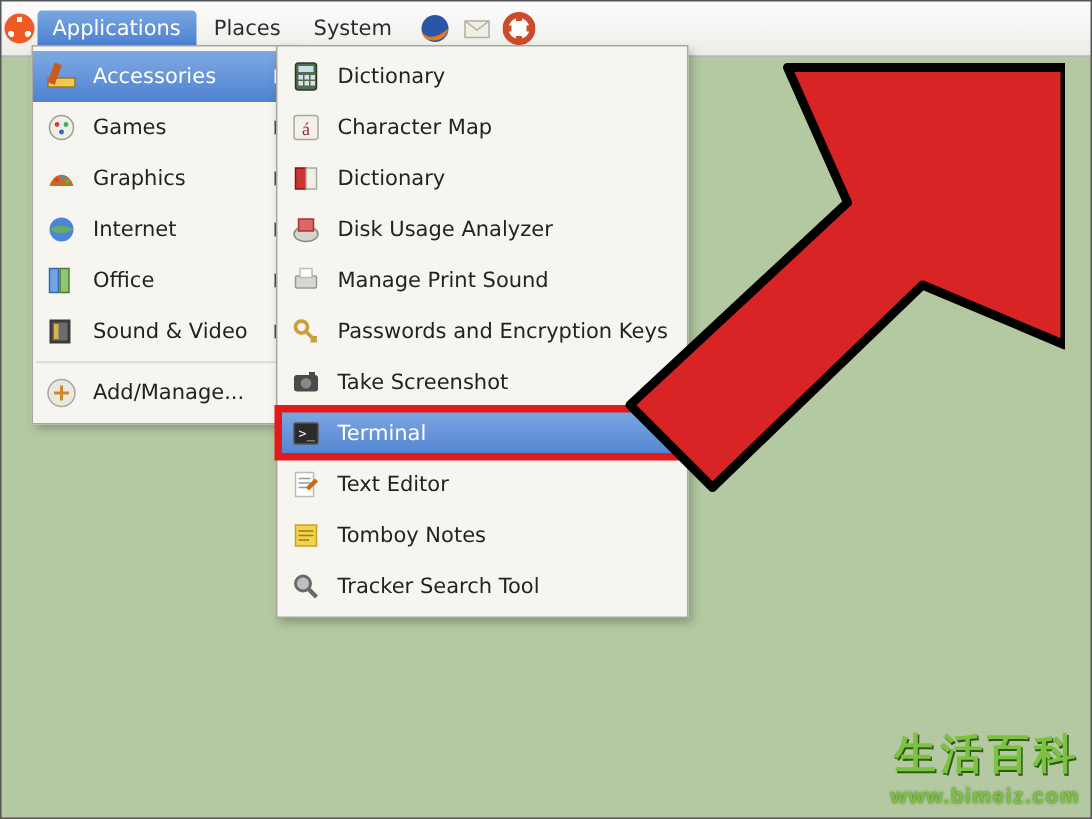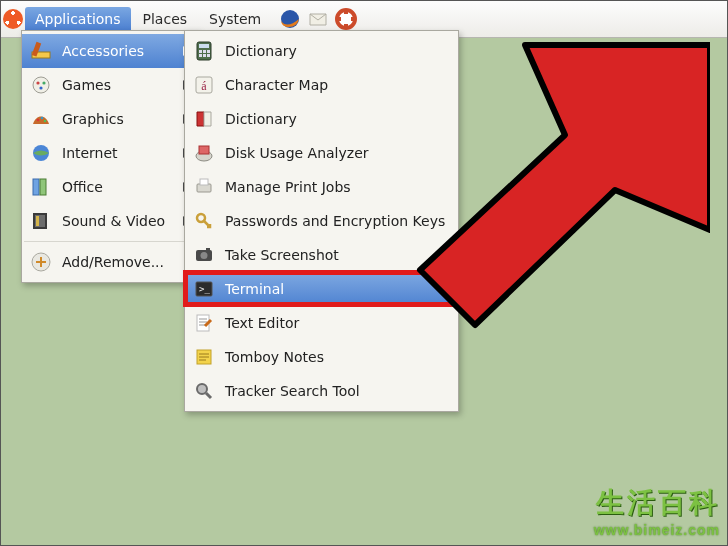--- a/index.html
+++ b/index.html
@@ -310,21 +310,21 @@
     <span class="label">Sound &amp; Video</span>
     <span class="arrow"></span>
   </div>
   <div class="sep"></div>
   <div class="mi">
     <span class="micon">
         <svg width="22" height="22">
           <use href="#ic-addremove"></use>
         </svg>
       </span>
-    <span class="label">Add/Remove...</span>
+    <span class="label">Add/Manage...</span>
   </div>
 </div>
 
 <div class="menu menu-col2">
   <div class="mi">
     <span class="micon">
         <svg width="22" height="22">
           <use href="#ic-calculator"></use>
         </svg>
       </span>
@@ -353,21 +353,21 @@
         </svg>
       </span>
     <span class="label">Disk Usage Analyzer</span>
   </div>
   <div class="mi">
     <span class="micon">
         <svg width="22" height="22">
           <use href="#ic-printer"></use>
         </svg>
       </span>
-    <span class="label">Manage Print Jobs</span>
+    <span class="label">Manage Print Sound</span>
   </div>
   <div class="mi">
     <span class="micon">
         <svg width="22" height="22">
           <use href="#ic-keys"></use>
         </svg>
       </span>
     <span class="label">Passwords and Encryption Keys</span>
   </div>
   <div class="mi">

